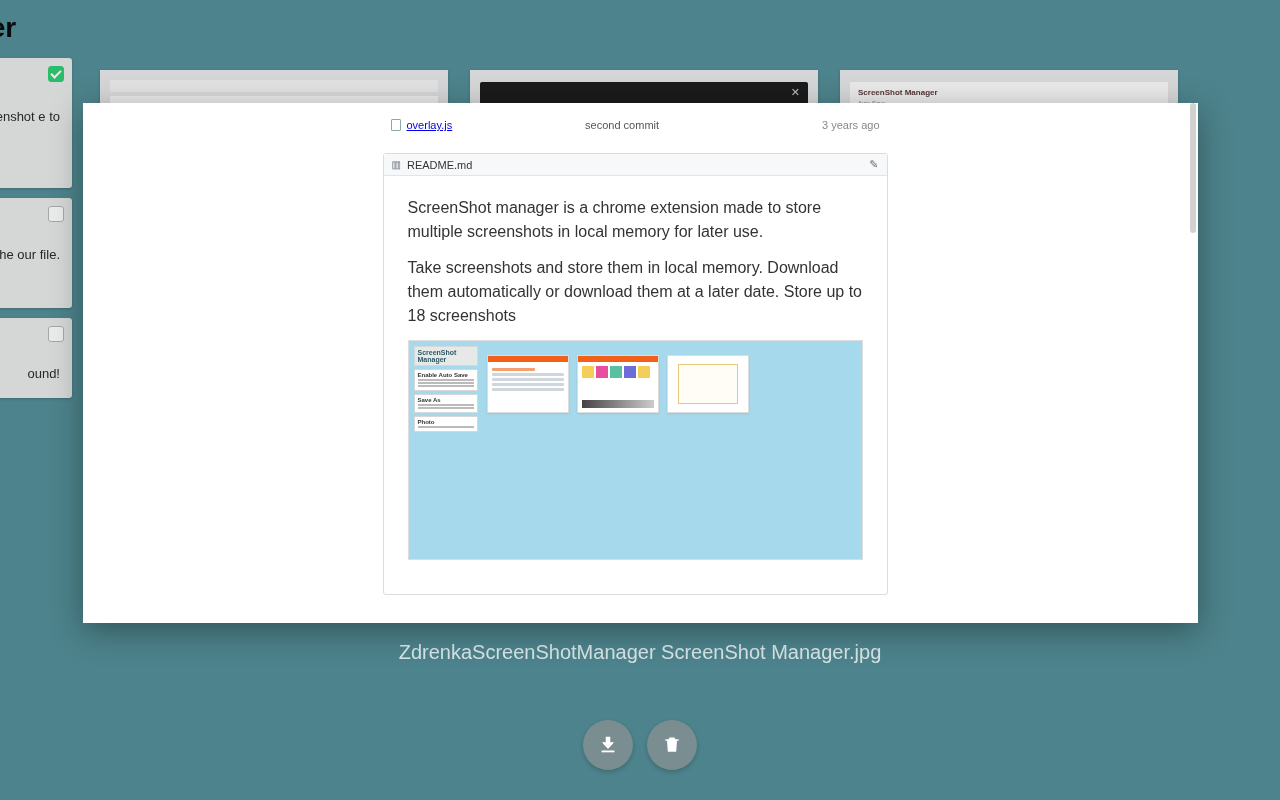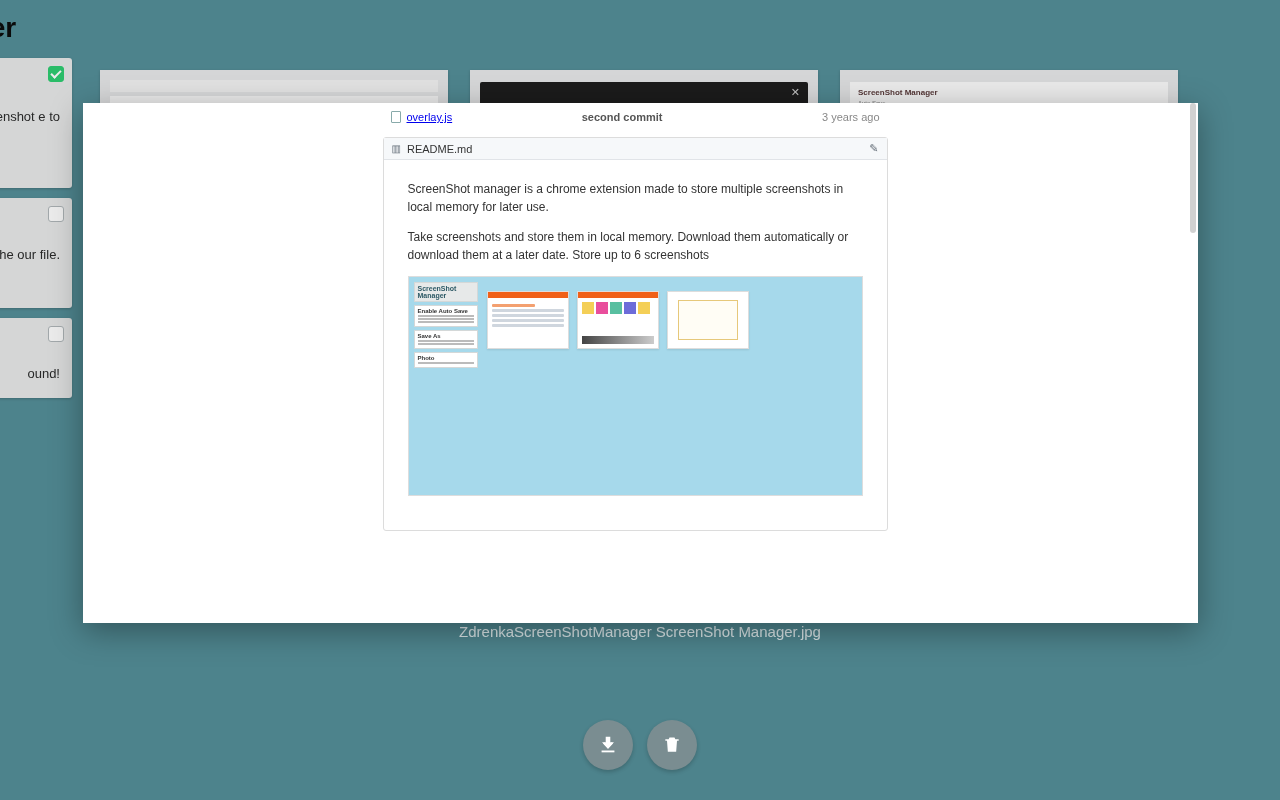--- a/index.html
+++ b/index.html
@@ -75,25 +75,25 @@
     box-shadow: 0 8px 30px rgba(0,0,0,.35);
     overflow: hidden;
   }
 
   
   .gh {
     position: absolute; left: 300px; top: 0; width: 505px;
   }
 
   .row-file {
-    display: flex; align-items: flex-end; padding: 8px 8px;
+    display: flex; align-items: flex-end; padding: 16px 8px;
     font-size: 11px; color: #0366d6;
   }
   .row-file .file-icon { width: 10px; height: 12px; border: 1px solid #8aa; margin-right: 6px; border-radius: 1px; }
-  .row-file .commit { flex: 1; text-align: center; color: #555; font-weight: bold; }
+  .row-file .commit { flex: 1; text-align: center; color: #555; }
   .row-file .time { color: #888; margin-left: 30px; }
 
   .readme-box {
     border: 1px solid #dcdcdc; border-radius: 3px; margin-top: 6px;
   }
   .readme-header {
     display: flex; align-items: center; gap: 6px;
     padding: 4px 8px; background: #f6f8fa; border-bottom: 1px solid #e1e4e8;
     font-size: 11px; color: #333;
   }
@@ -103,21 +103,21 @@
   .readme-header .edit-icon {
     margin-left: auto; color: #6a737d; font-size: 11px; cursor: pointer;
   }
 
   .readme-body {
     padding: 20px 24px; color: #24292e;
   }
   .readme-body h1 {
     font-size: 24px; font-weight: 600; margin-bottom: 14px;
   }
-  .readme-body p { font-size: 12px; line-height: 1.5; margin-bottom: 12px; color: #333; }
+  .readme-body p { font-size: 16px; line-height: 1.5; margin-bottom: 12px; color: #333; }
 
   .readme-shot {
     border: 1px solid #ddd; background: #a6d9eb; width: 100%; height: 220px;
     position: relative; margin: 8px 0 14px 0;
   }
   .rs-sidebar {
     position: absolute; left: 5px; top: 5px; width: 64px; bottom: auto;
   }
   .rs-title { background: #e7e9e9; font-size: 7px; font-weight: 700; padding: 2px 3px; color: #2e5a66; border: 1px solid #d4d8d8;}
   .rs-block { background: #ffffff; border: 1px solid #d4d8d8; margin-top: 3px; padding: 2px 3px; }
@@ -158,21 +158,21 @@
   }
 
   .modal .scroll-indicator {
     position: absolute; right: 2px; top: 0; width: 6px; bottom: 0;
   }
   .modal .scroll-indicator .thumb-scroll {
     position: absolute; top: 0; width: 6px; height: 130px; background: rgba(0,0,0,.18); border-radius: 3px;
   }
 
   .caption {
-    color: #d7e3e5; font-size: 15px;
+    margin-top: 18px; color: #d7e3e5; font-size: 20px;
   }
 
   .bottom-actions {
     position: absolute; left: 0; right: 0; bottom: 30px;
     display: flex; justify-content: center; gap: 14px;
   }
   .circle-btn {
     width: 50px; height: 50px; border-radius: 50%;
     background: #7a8d91; display: flex; align-items: center; justify-content: center;
     box-shadow: 0 2px 4px rgba(0,0,0,.2); cursor: pointer;
@@ -228,21 +228,21 @@
       </div>
 
       <div class="readme-box">
         <div class="readme-header">
           <span class="book-icon">▥</span>
           <span>README.md</span>
           <span class="edit-icon">✎</span>
         </div>
         <div class="readme-body">
           <p>ScreenShot manager is a chrome extension made to store multiple screenshots in local memory for later use.</p>
-          <p>Take screenshots and store them in local memory. Download them automatically or download them at a later date. Store up to 6 screenshots</p>
+          <p>Take screenshots and store them in local memory. Download them automatically or download them at a later date. Store up to 18 screenshots</p>
 
           <div class="readme-shot">
             <div class="rs-sidebar">
               <div class="rs-title">ScreenShot Manager</div>
               <div class="rs-block">
                 <div class="hdr">Enable Auto Save</div>
                 <div class="line"></div>
                   <div class="line"></div>
                   <div class="line"></div>
               </div>

